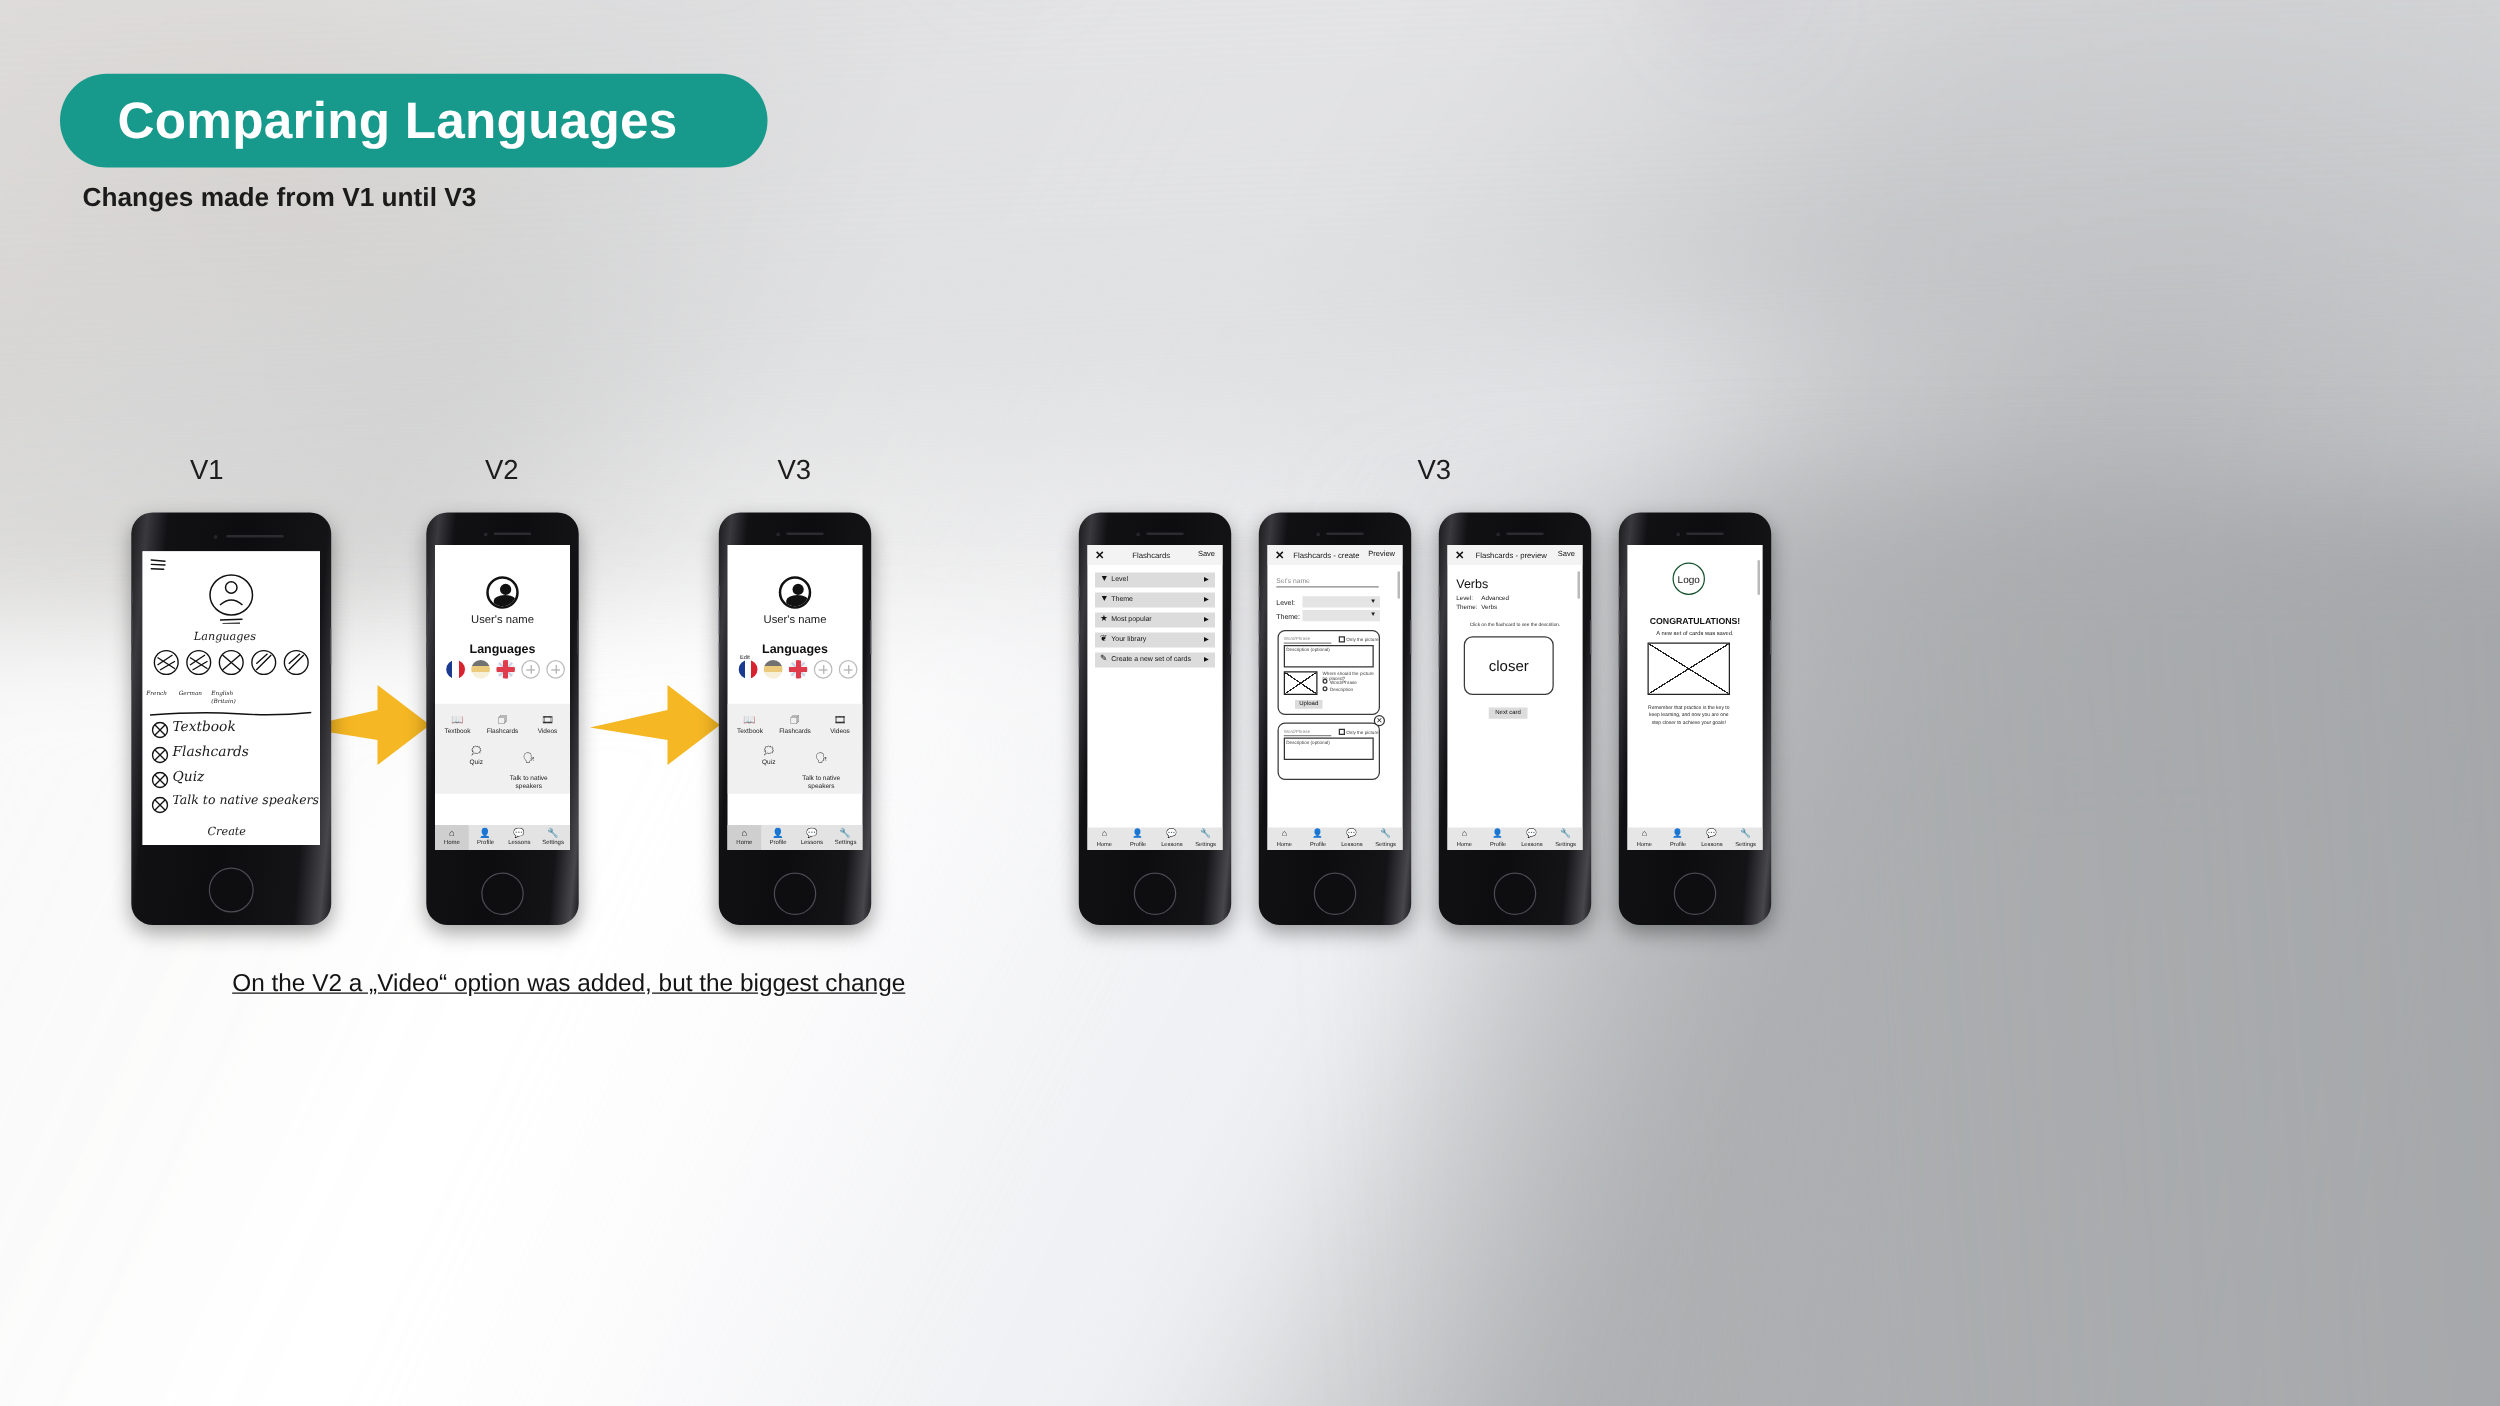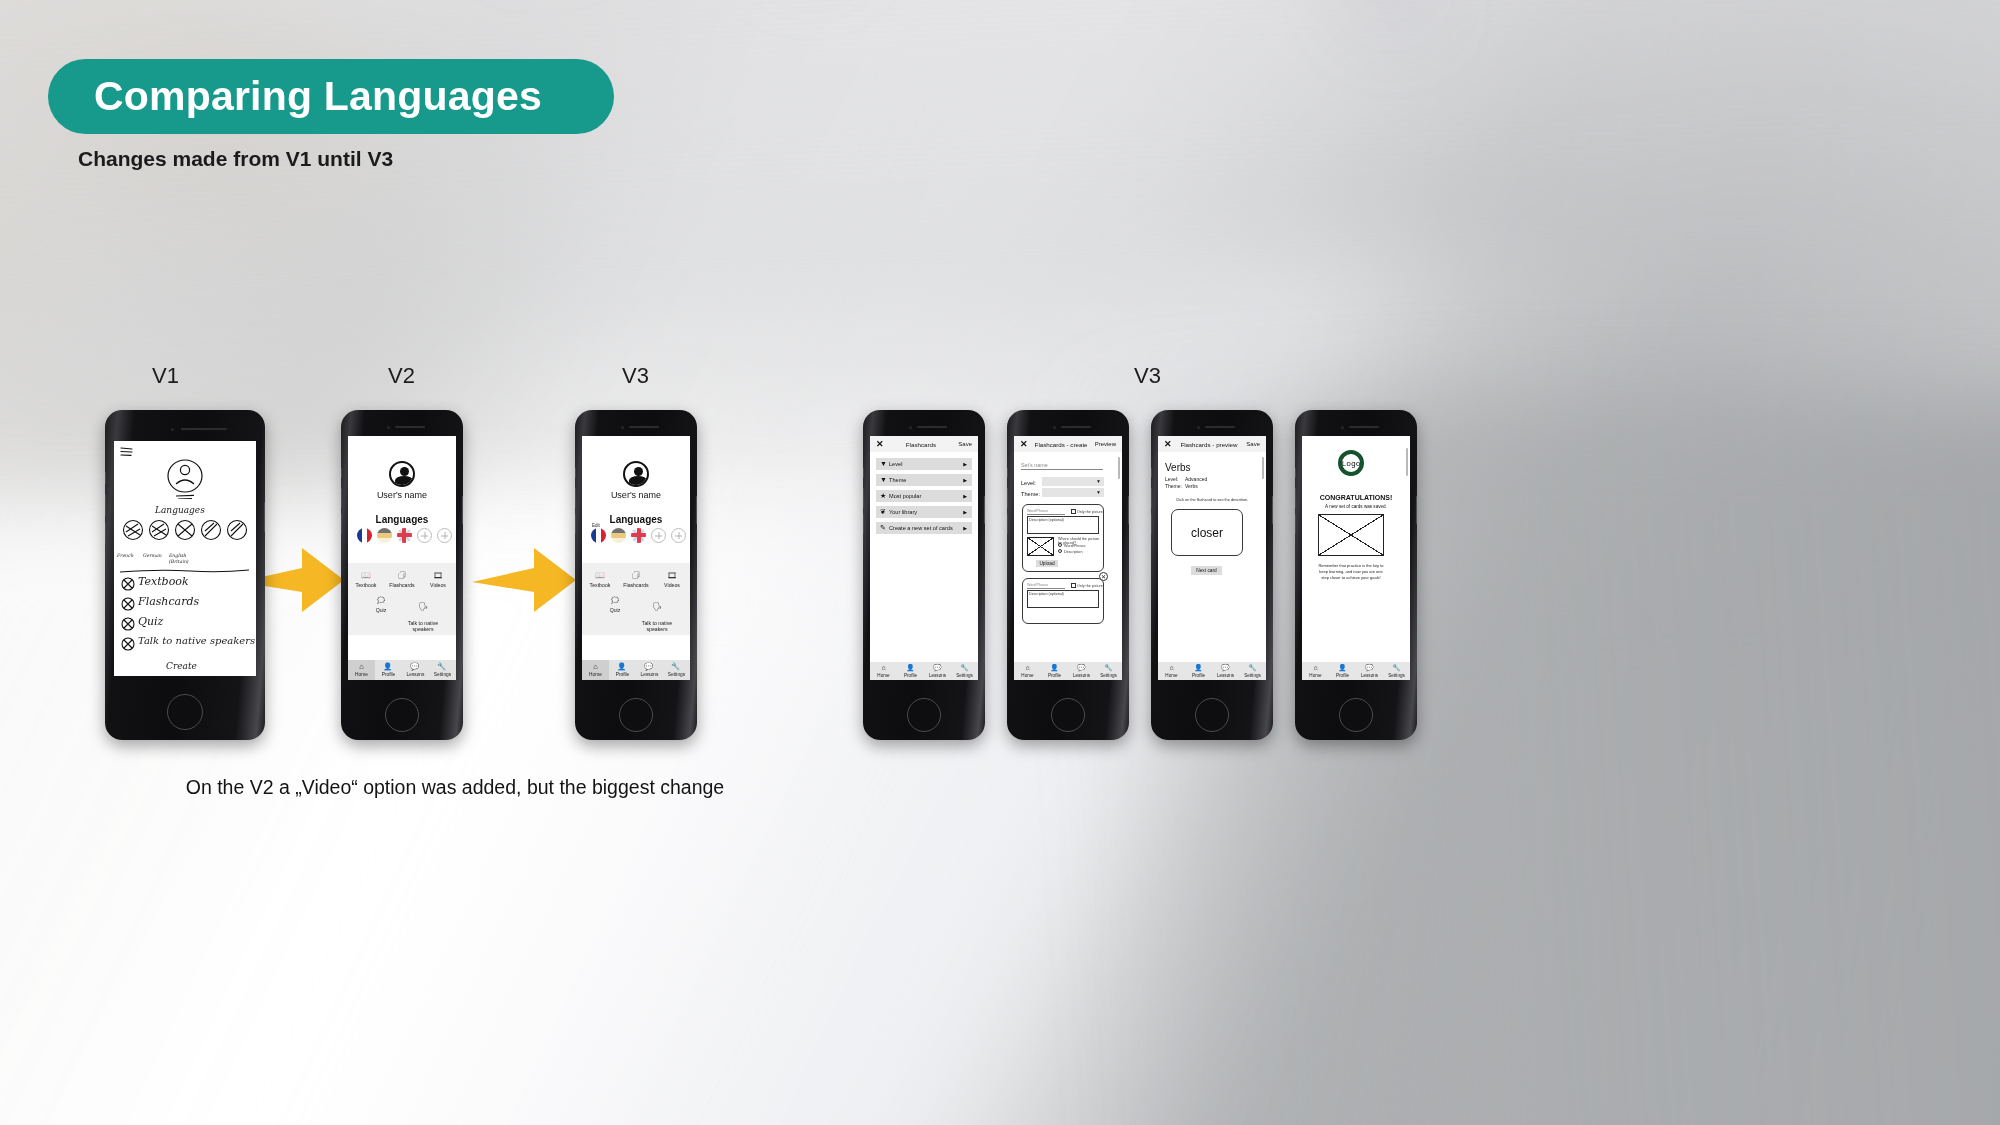--- a/index.html
+++ b/index.html
@@ -64,31 +64,31 @@
   .title-pill{
     position:absolute; left:48px; top:59px; width:566px; height:75px;
     background:#17998c; border-radius:38px;
     display:flex; align-items:center; padding-left:46px;
   }
   .title-pill h1{
     color:#fff; font-size:41px; font-weight:bold; letter-spacing:.2px; line-height:1;
     font-family:"Liberation Sans", sans-serif;
   }
   .subtitle{
-    position:absolute; left:78px; top:147px;
+    position:absolute; left:66px; top:147px;
     font-size:21px; font-weight:bold; color:#1b1b1b;
   }
 
   
   .vlabel{ position:absolute; font-size:22px; color:#1c1c1c; }
 
   
   .caption{
     position:absolute; text-align:center; color:#141414;
-    font-size:19.5px; line-height:1.17;
+    font-size:19.5px; line-height:1.17;text-decoration:underline;
   }
 
   
   .arrow{ position:absolute; }
 
   
   .phone{ position:absolute; }
   .phone .body{
     position:absolute; inset:0; border-radius:17px;
     background:linear-gradient(95deg,#1b1b1d 0%,#3a3a3e 7%,#111114 16%,#0d0d10 50%,#141417 84%,#47474c 95%,#1a1a1d 100%);
@@ -184,21 +184,21 @@
       linear-gradient(to bottom right, transparent calc(50% - .5px), #222 calc(50% - .5px), #222 calc(50% + .5px), transparent calc(50% + .5px));
   }
   .wf-radio{ position:absolute; width:4px;height:4px;border:1px solid #333;border-radius:50%; }
   .wf-btn{ position:absolute; background:#dcdcdc; font-size:4.8px; color:#111; display:flex; align-items:center; justify-content:center; }
   .wf-del{ position:absolute; width:9px;height:9px;border:1px solid #333;border-radius:50%; background:#fff;
            display:flex;align-items:center;justify-content:center;font-size:6px;line-height:1;color:#222; }
   .wf-h1{ position:absolute; font-size:10px; color:#111; }
   .wf-meta{ position:absolute; font-size:5px; color:#191919; }
   .wf-hint{ position:absolute; width:100%; text-align:center; font-size:3.8px; color:#2a2a2a; }
   .wf-flash{ position:absolute; border:1px solid #3a3a3a; border-radius:7px; display:flex; align-items:center; justify-content:center; font-size:12px; color:#111; }
-  .wf-logo{ position:absolute; border:4px solid #14532d; border-radius:50%; display:flex; align-items:center; justify-content:center; font-size:8px; color:#111;font-family:Liberation Mono, monospace; }
+  .wf-logo{ position:absolute; border:1px solid #14532d; border-radius:50%; display:flex; align-items:center; justify-content:center; font-size:8px; color:#111; }
   .wf-congrat{ position:absolute; width:100%; text-align:center; font-size:7px; font-weight:bold; color:#111; }
   .wf-congrat2{ position:absolute; width:100%; text-align:center; font-size:4.6px; color:#141414; }
   .wf-para{ position:absolute; text-align:center; font-size:4px; line-height:1.45; color:#1d1d1d; }
 </style>
 </head>
 <body>
 
 <div id="bg">
   <div class="layer bg-base"></div>
   <div class="layer blur bg-b1"></div>

